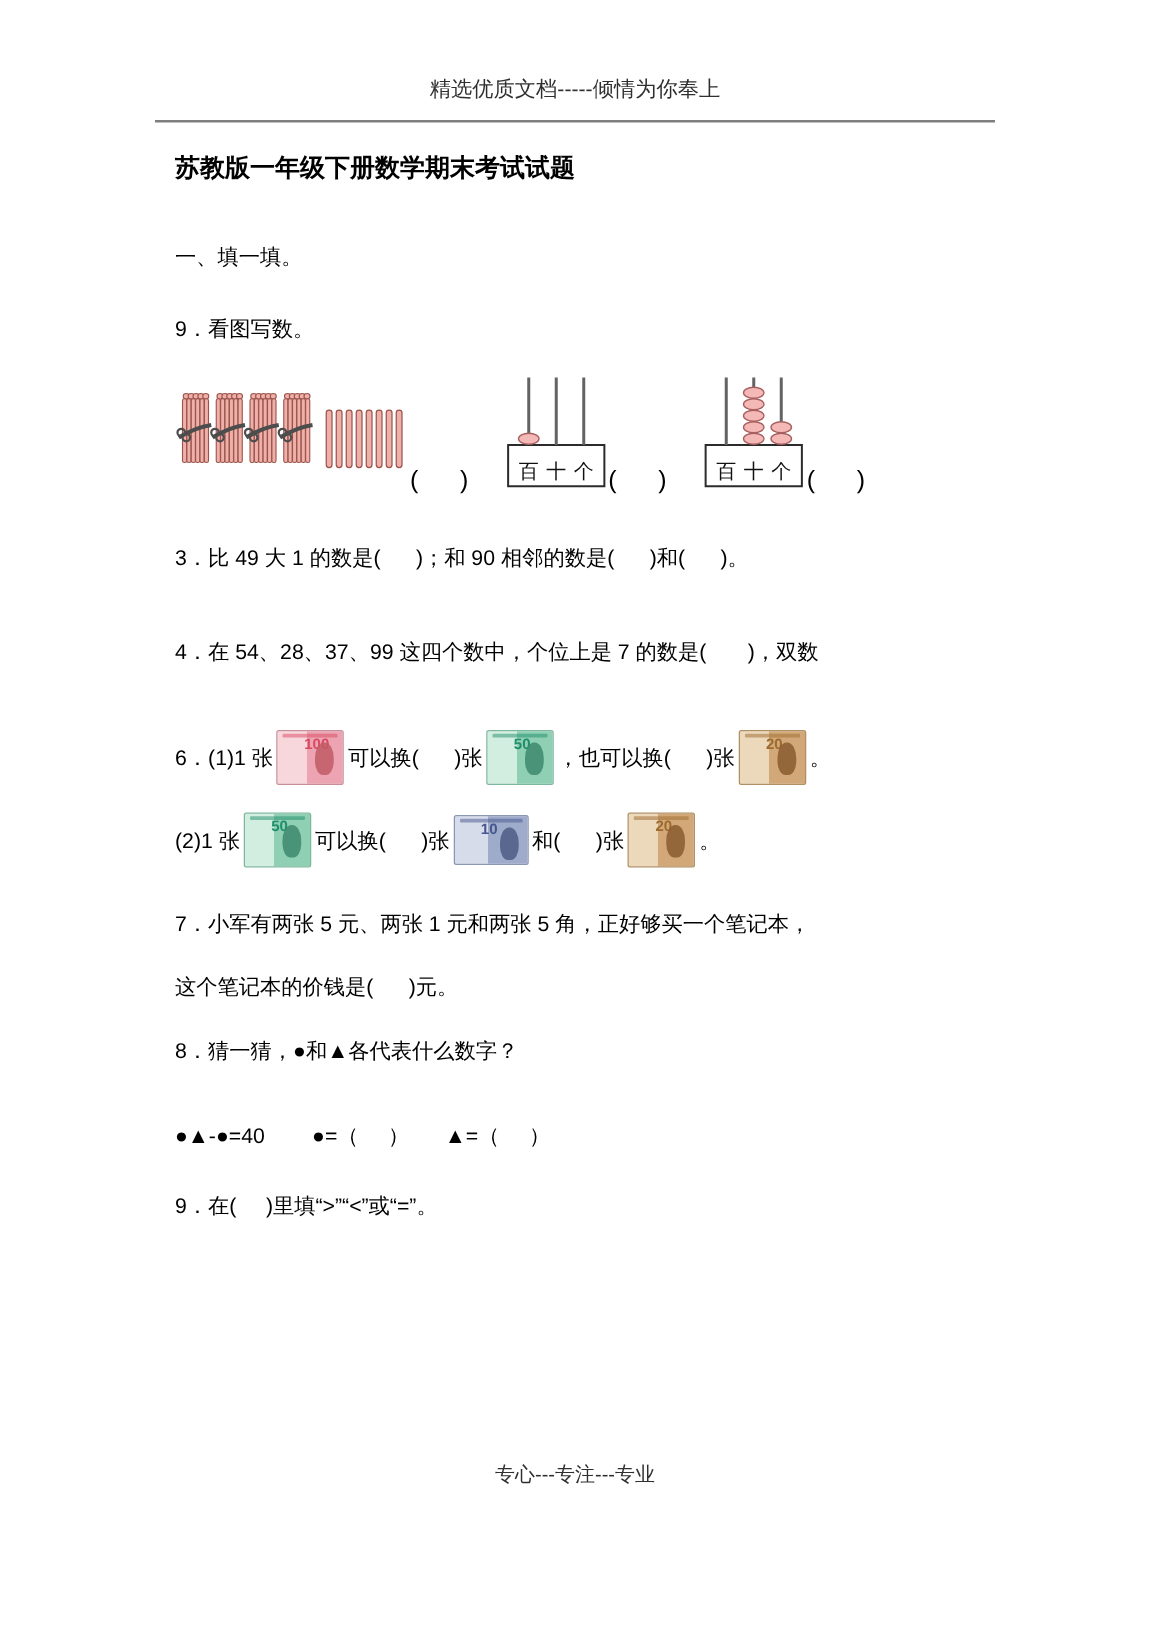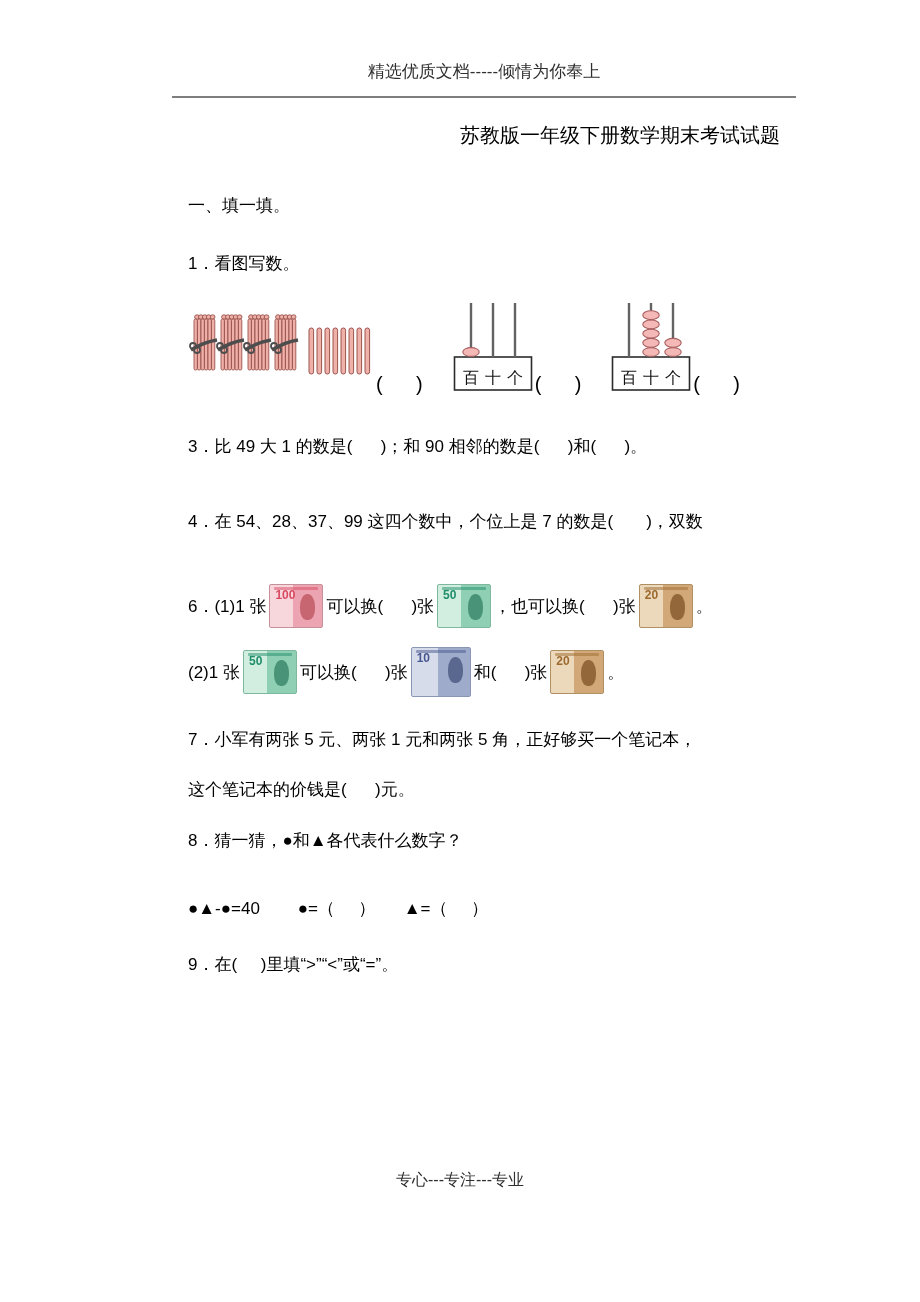--- a/index.html
+++ b/index.html
@@ -1,57 +1,57 @@
 <!DOCTYPE html>
 <html><head>
 <meta charset="utf-8">
 <style>
   html,body{margin:0;padding:0;background:#ffffff;}
   .page{
     position:relative;width:920px;height:1302px;background:#ffffff;
     font-family:"Liberation Sans","DejaVu Sans",sans-serif;color:#000;
     overflow:hidden;
   }
-  .content{padding:58px 140px 0 140px;margin-left:48px;}
+  .content{padding:58px 140px 0 140px;}
   .header-line{text-align:center;font-size:17px;line-height:28px;color:#2f2f2f;white-space:pre-wrap;}
   .rule{border:none;border-top:2px solid #7e7e7e;margin:10px -16px 0 -16px;height:0;}
-  .doc-title{text-align:right;font-size:20px;font-weight:normal;line-height:30px;margin:22px 0 0 0;}
+  .doc-title{text-align:left;font-size:20px;font-weight:bold;line-height:30px;margin:22px 0 0 0;}
   .q{font-size:17px;line-height:28px;white-space:pre-wrap;margin:0;}
   .two-line{line-height:50px;}
   .line-block{display:block;}
   .figure-row{display:flex;align-items:flex-end;margin-top:24px;height:96px;}
   .blank-paren{font-size:20px;line-height:24px;padding:0 0 2px 2px;white-space:pre;}
   .abacus-wrap{margin-left:30px;}
   .money-line{display:flex;align-items:center;font-size:17px;white-space:pre-wrap;height:66px;margin:0;}
   .money-line:first-of-type{margin-top:0;}
   .note{
     position:relative;display:inline-block;width:54px;height:44px;flex:0 0 auto;
     border:1px solid #b5b5b5;border-radius:2px;margin:0 3px;box-sizing:border-box;
   }
-  .note.big{width:60px;height:50px;}
-  .note-num{position:absolute;left:5px;top:4px;font-size:12px;font-weight:bold;line-height:12px;}
+  .note.big{width:60px;height:40px;}
+  .note-num{position:absolute;left:21px;top:4px;font-size:12px;font-weight:bold;line-height:12px;}
   .note-portrait{position:absolute;right:7px;top:9px;width:15px;height:26px;border-radius:48% 48% 42% 42%;opacity:.85;}
   .note-band{position:absolute;left:4px;top:2px;right:4px;height:3px;border-radius:1px;opacity:.5;}
   .symbols-line{margin-top:40px;}
   .footer-line{position:absolute;left:0;right:0;top:1170px;text-align:center;font-size:16px;color:#2f2f2f;}
 </style>
 </head>
 <body>
 
 <div class="page">
   <div class="content">
 
     <div class="header-line">精选优质文档-----倾情为你奉上</div>
     <hr class="rule">
 
     <h1 class="doc-title">苏教版一年级下册数学期末考试试题</h1>
 
     <p class="q" style="margin-top:42px">一、填一填。</p>
 
-    <p class="q" style="margin-top:30px">1．看图写数。</p>
+    <p class="q" style="margin-top:30px">9．看图写数。</p>
 
     <div class="figure-row">
       <svg width="186" height="96" viewBox="0 0 186 96">
           <ellipse cx="9" cy="15" rx="2.4" ry="2.2" fill="#f0b0aa" stroke="#9a544c" stroke-width="0.9"></ellipse>
           <ellipse cx="12.9" cy="15" rx="2.4" ry="2.2" fill="#f0b0aa" stroke="#9a544c" stroke-width="0.9"></ellipse>
           <ellipse cx="16.8" cy="15" rx="2.4" ry="2.2" fill="#f0b0aa" stroke="#9a544c" stroke-width="0.9"></ellipse>
           <ellipse cx="20.7" cy="15" rx="2.4" ry="2.2" fill="#f0b0aa" stroke="#9a544c" stroke-width="0.9"></ellipse>
           <ellipse cx="24.6" cy="15" rx="2.4" ry="2.2" fill="#f0b0aa" stroke="#9a544c" stroke-width="0.9"></ellipse>
           <rect x="6" y="17" width="3.3" height="51" rx="1.5" fill="#f0b0aa" stroke="#9a544c" stroke-width="0.9"></rect>
           <rect x="9.5" y="17" width="3.3" height="51" rx="1.5" fill="#f0b0aa" stroke="#9a544c" stroke-width="0.9"></rect>

